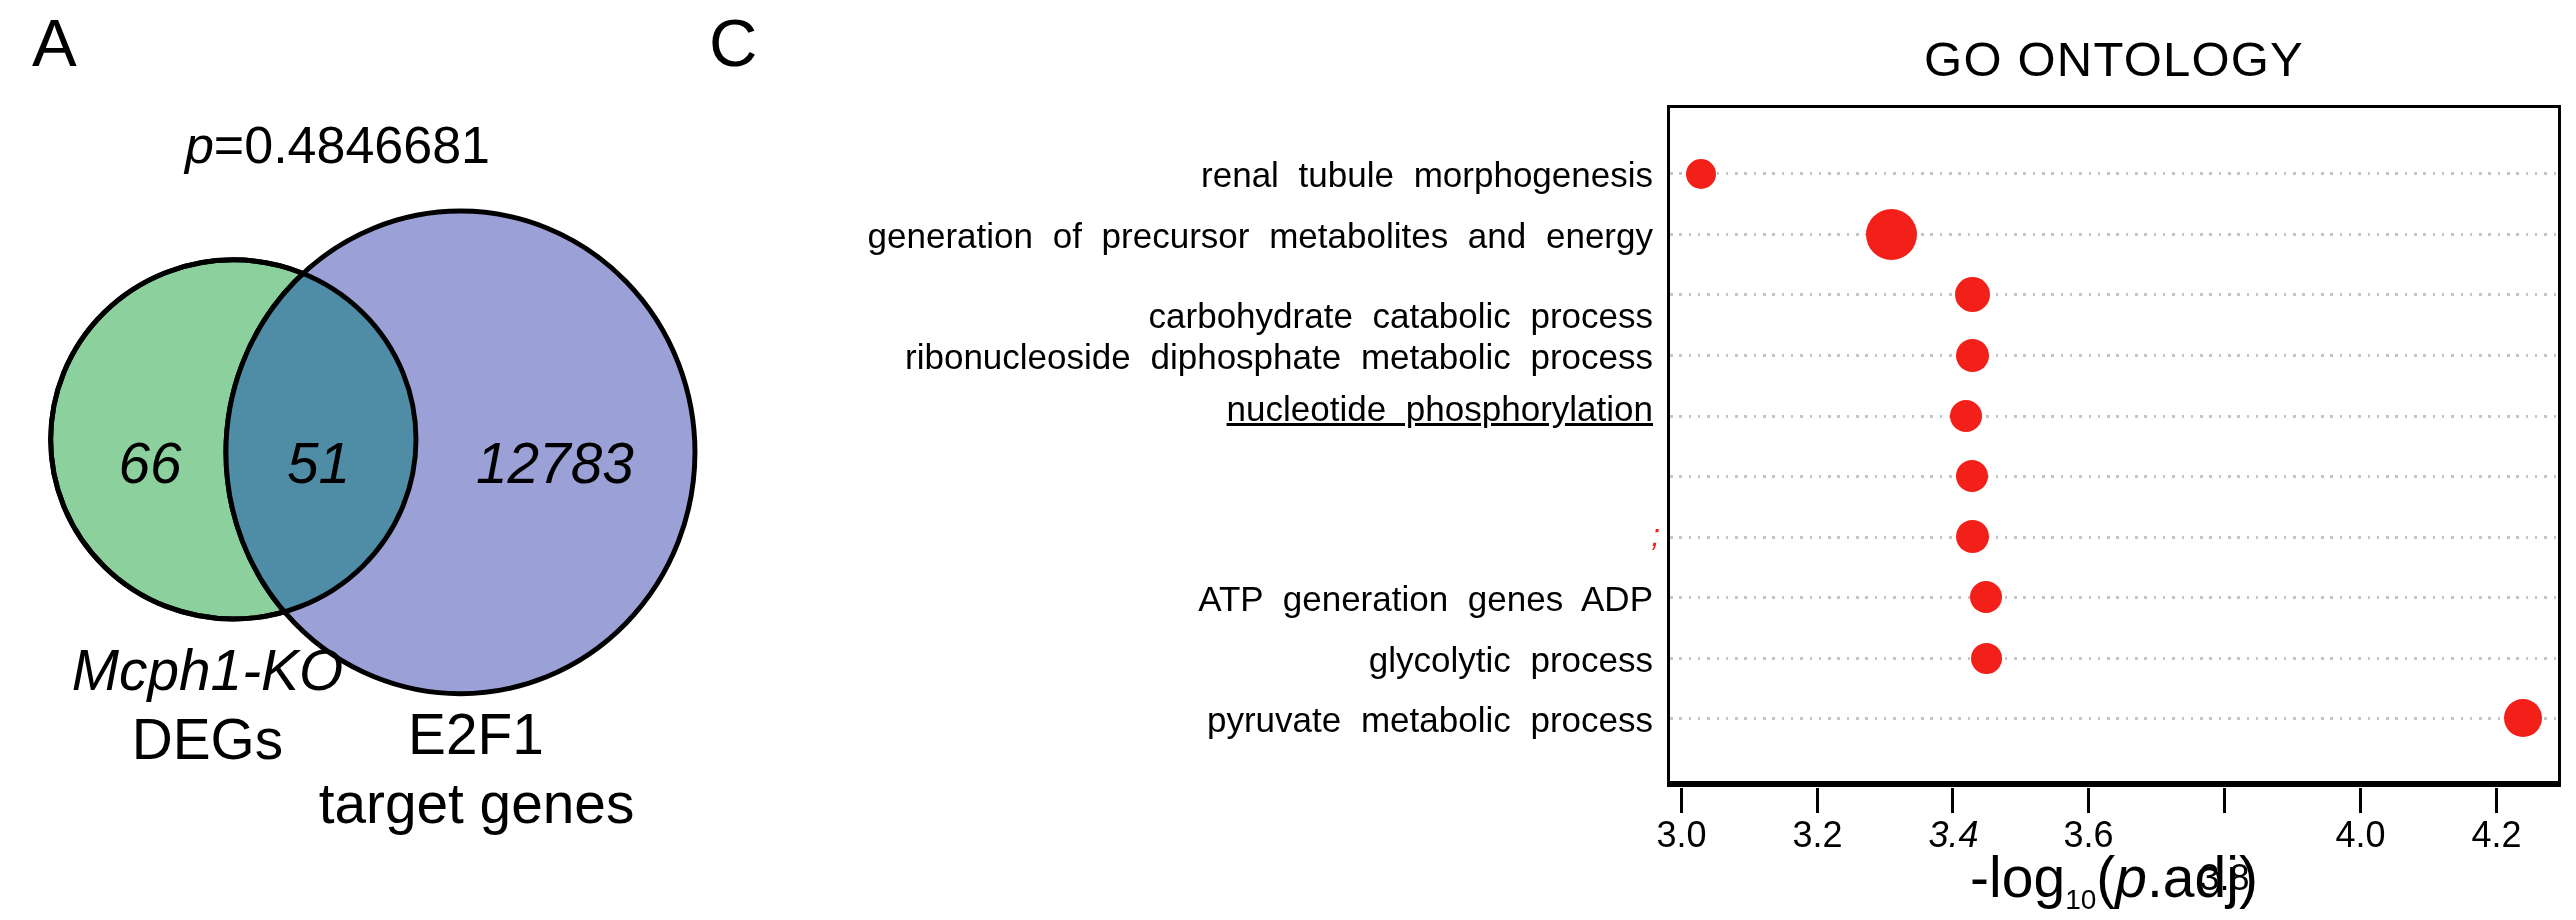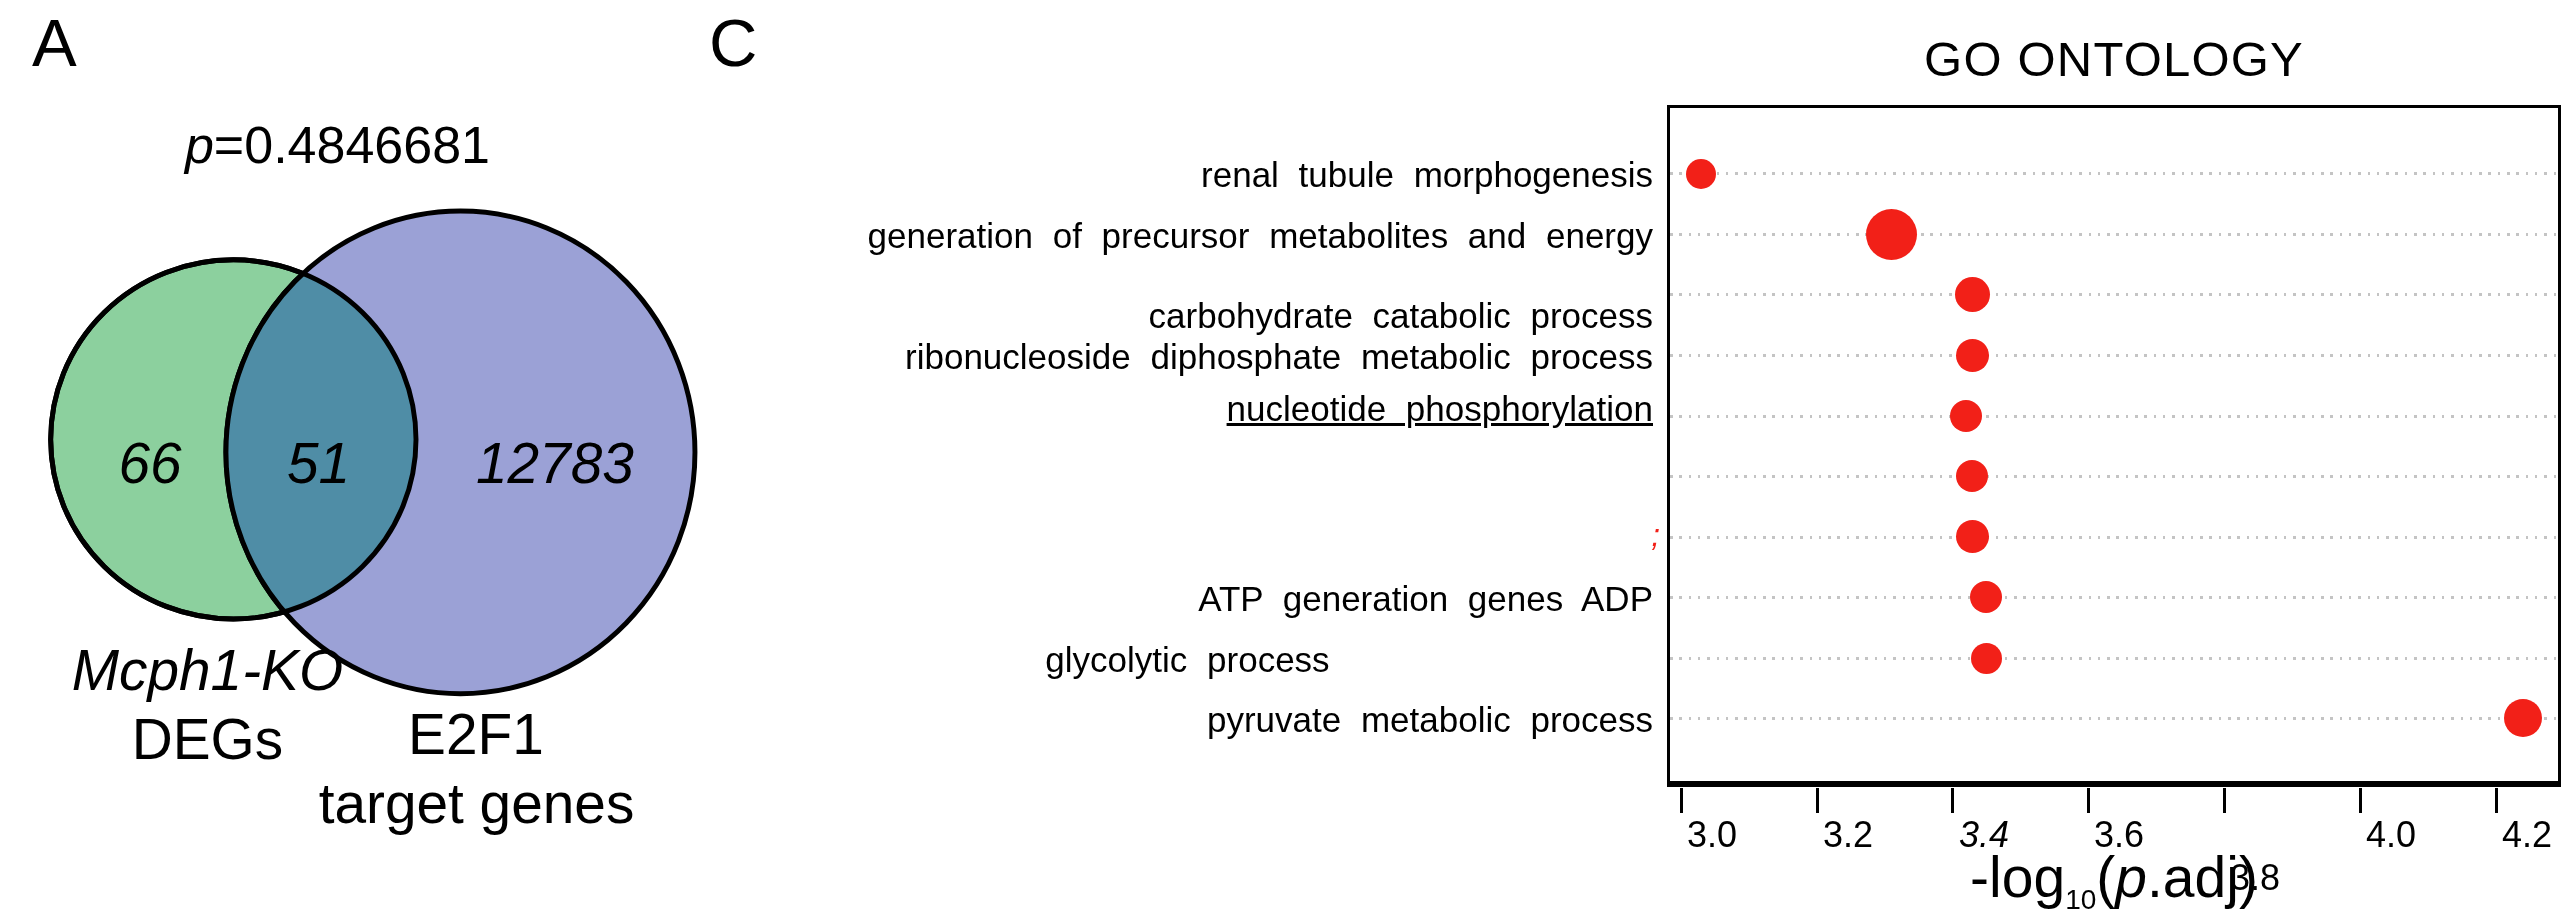--- a/index.html
+++ b/index.html
@@ -24,21 +24,21 @@
     background-image:repeating-linear-gradient(to right,var(--grid,#C4C4C4) 0 2.5px,transparent 2.5px 9.3px);
   }
   .dot{position:absolute;border-radius:50%;}
   .go-labels{left:722px;top:0;width:931px;height:921px;pointer-events:none;}
   .go-label{
     position:absolute;right:0;width:100%;height:49px;line-height:49px;
     text-align:right;font-size:35px;word-spacing:10px;white-space:nowrap;
   }
   .stray{left:1645px;width:21px;text-align:center;font-size:31px;line-height:37px;font-style:italic;}
   .xtick{top:788px;width:3.1px;height:25px;background:#000;}
-  .xtick-label{top:815px;width:111px;text-align:right;font-size:36px;line-height:39px;}
+  .xtick-label{top:815px;width:111px;text-align:center;font-size:36px;line-height:39px;}
   .xaxis-label{left:1667px;top:846px;width:894px;text-align:center;font-size:57px;line-height:62px;}
   .xaxis-label sub{font-size:28px;}
   .xaxis-label i{font-style:italic;}
 </style>
 </head>
 <body>
 
 <div class="abs panel-letter" style="left:32px;top:8.6px;">A</div>
 
 <div class="abs pvalue"><i>p</i><span>=0.4846681</span></div>
@@ -66,21 +66,21 @@
 
 <div class="abs c-title">GO ONTOLOGY</div>
 
 <div class="abs go-labels" id="go-labels">
     <div class="go-label" style="top: 150px;">renal tubule morphogenesis</div>
     <div class="go-label" style="top: 211px;">generation of precursor metabolites and energy</div>
     <div class="go-label" style="top: 271px; margin-top: 20px;">carbohydrate catabolic process</div>
     <div class="go-label" style="top: 332px;">ribonucleoside diphosphate metabolic process</div>
     <div class="go-label" style="top: 384px; text-decoration: underline;">nucleotide phosphorylation</div>
     <div class="go-label" style="top: 574px;">ATP generation genes ADP</div>
-    <div class="go-label" style="top: 635px; text-align: center;">glycolytic process</div>
+    <div class="go-label" style="top: 635px;">glycolytic process</div>
     <div class="go-label" style="top: 695px;">pyruvate metabolic process</div>
   </div>
 
 <div class="plot" id="plot-area" style="--grid: #C4C4C4;">
     <div class="gridline" style="top: 64px;"></div>
     <div class="gridline" style="top: 125px;"></div>
     <div class="gridline" style="top: 185px;"></div>
     <div class="gridline" style="top: 246px;"></div>
     <div class="gridline" style="top: 307px;"></div>
     <div class="gridline" style="top: 367px;"></div>

